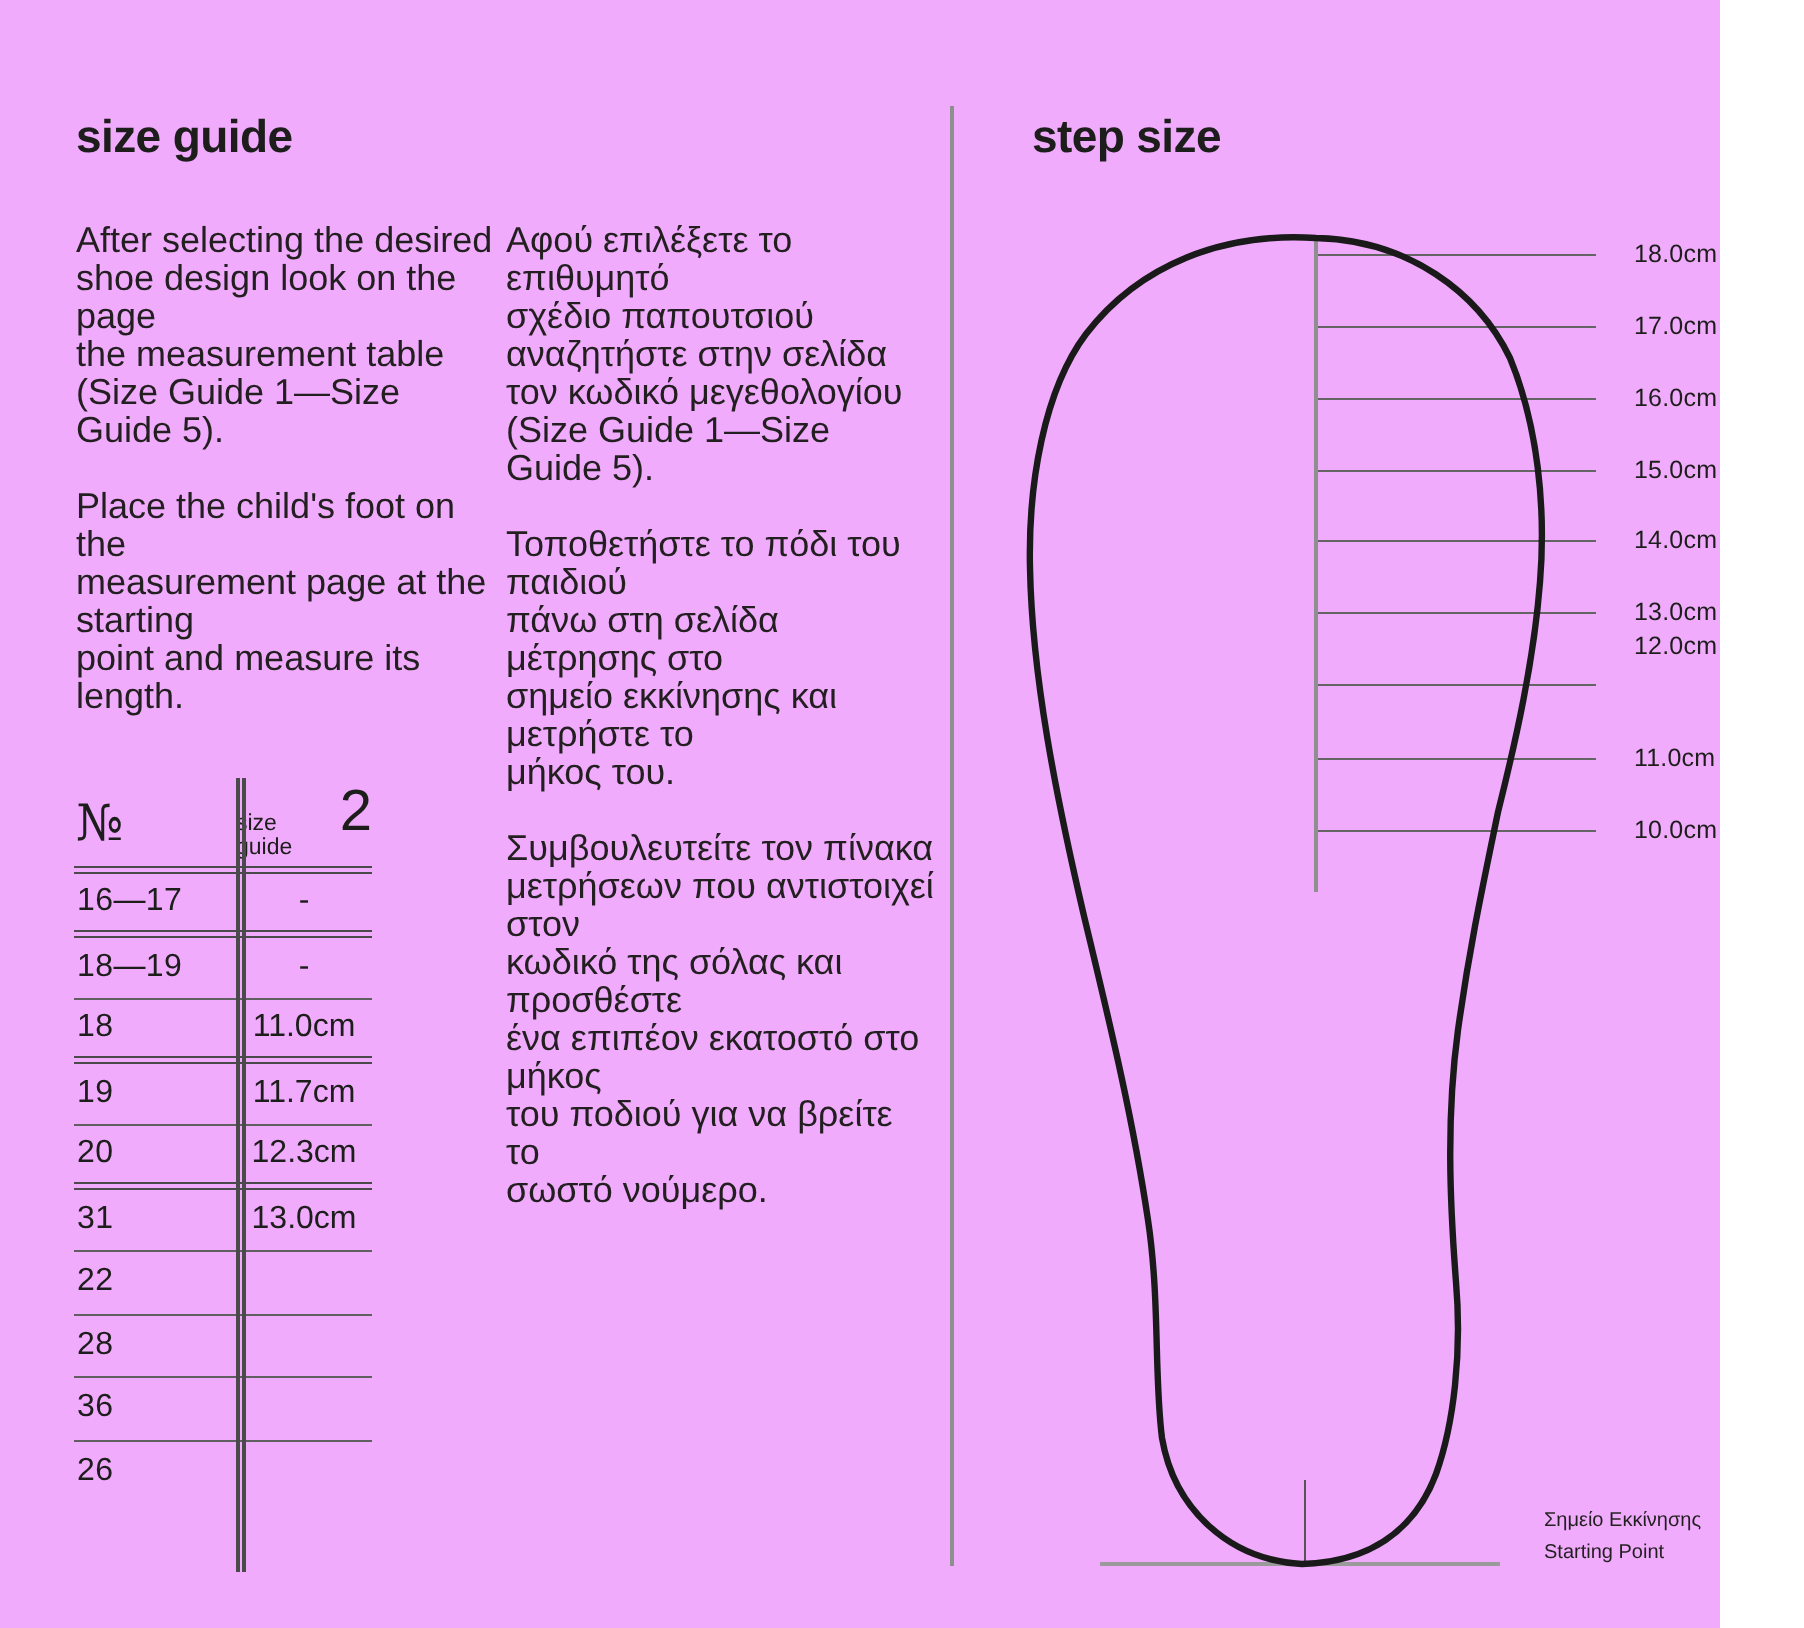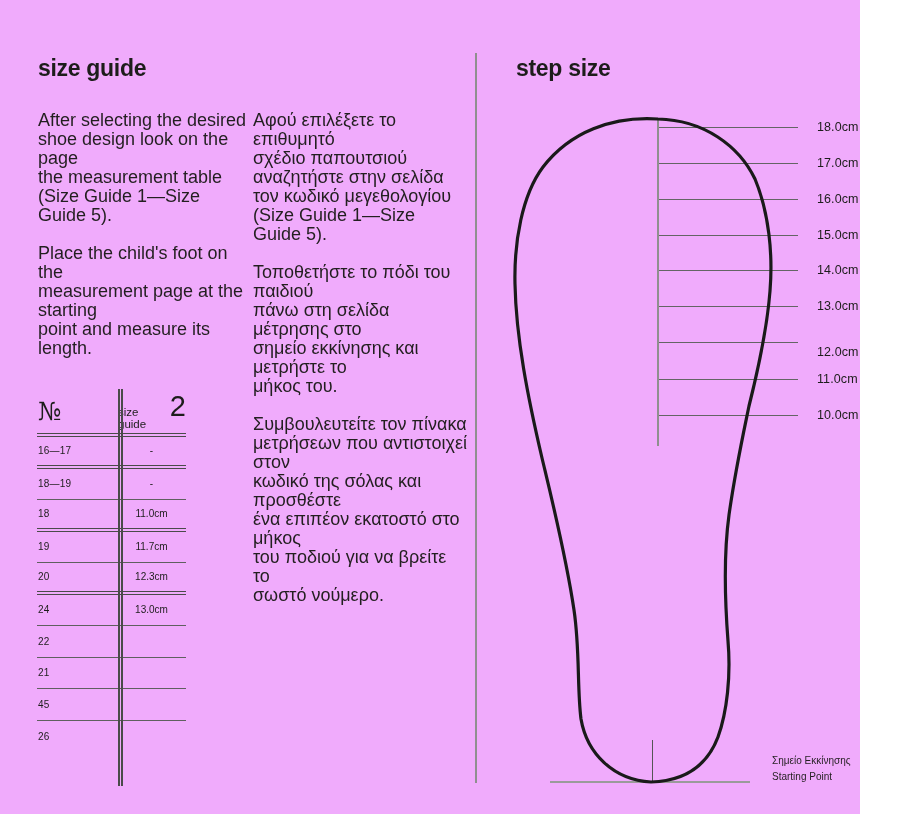--- a/index.html
+++ b/index.html
@@ -28,21 +28,21 @@
     display:flex; height:48px; align-items:center;
     border-bottom:4px double #4a4a4a;
   }
   .st-no-sym {
     width:81px; font-family:"DejaVu Serif", serif;
     font-size:25px; color:#1d1d1b; padding-left:1px;
   }
   .st-guide { width:68px; display:flex; align-items:baseline; justify-content:center; gap:3px; }
   .st-guide-label { font-size:11.5px; color:#1d1d1b; }
   .st-guide-num { font-size:29px; color:#1d1d1b; line-height:1; }
-  .st-row { display:flex; height:31.5px; align-items:center; font-size:10px; color:#1d1d1b; }
+  .st-row { display:flex; height:31.5px; align-items:center; font-size:16px; color:#1d1d1b;justify-content:center; }
   .st-row .c1 { width:81px; padding-left:1px; letter-spacing:0.2px; }
   .st-row .c2 { width:67px; text-align:center; }
   .b-single { border-bottom:1px solid #5f5f5f; }
   .b-double { border-bottom:4px double #4a4a4a; }
   .b-none   { border-bottom:none; }
   .st-vline {
     position:absolute; left:118px; top:389px; height:397px; width:0;
     border-left:5px double #4a4a4a;
   }
 
@@ -117,33 +117,33 @@
     </div>
     <div class="st-row b-single">
       <div class="c1">19</div>
       <div class="c2">11.7cm</div>
     </div>
     <div class="st-row b-double">
       <div class="c1">20</div>
       <div class="c2">12.3cm</div>
     </div>
     <div class="st-row b-single">
-      <div class="c1">24</div>
+      <div class="c1">31</div>
       <div class="c2">13.0cm</div>
     </div>
     <div class="st-row b-single">
       <div class="c1">22</div>
       <div class="c2"></div>
     </div>
     <div class="st-row b-single">
-      <div class="c1">21</div>
-      <div class="c2"></div>
-    </div>
-    <div class="st-row b-single">
-      <div class="c1">45</div>
+      <div class="c1">28</div>
+      <div class="c2"></div>
+    </div>
+    <div class="st-row b-single">
+      <div class="c1">36</div>
       <div class="c2"></div>
     </div>
     <div class="st-row b-none">
       <div class="c1">26</div>
       <div class="c2"></div>
     </div>
   </div>
   <div class="st-vline"></div>
 
   <div class="divider-v"></div>
@@ -159,21 +159,21 @@
   <div class="m-line" style="top:342px"></div>
   <div class="m-line" style="top:379px"></div>
   <div class="m-line" style="top:415px"></div>
 
   <div class="m-label" style="top:120px">18.0cm</div>
   <div class="m-label" style="top:156px">17.0cm</div>
   <div class="m-label" style="top:192px">16.0cm</div>
   <div class="m-label" style="top:228px">15.0cm</div>
   <div class="m-label" style="top:263px">14.0cm</div>
   <div class="m-label" style="top:299px">13.0cm</div>
-  <div class="m-label" style="top:345px">12.0cm</div>
+  <div class="m-label" style="top:316px">12.0cm</div>
   <div class="m-label" style="top:372px">11.0cm</div>
   <div class="m-label" style="top:408px">10.0cm</div>
 
   <div class="center-axis"></div>
   <div class="base-line"></div>
   <div class="heel-tick"></div>
 
   <div class="start-label" id="start-el">Σημείο Εκκίνησης</div>
   <div class="start-label" id="start-en">Starting Point</div>
 

